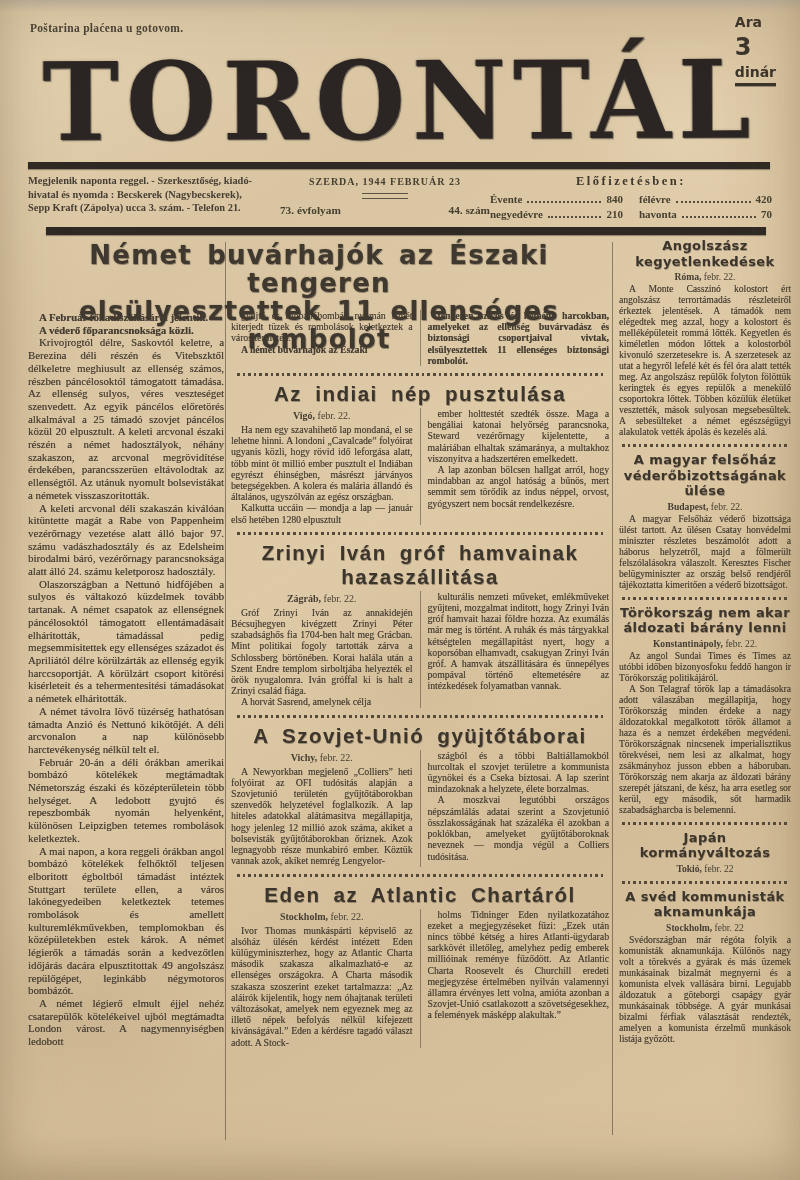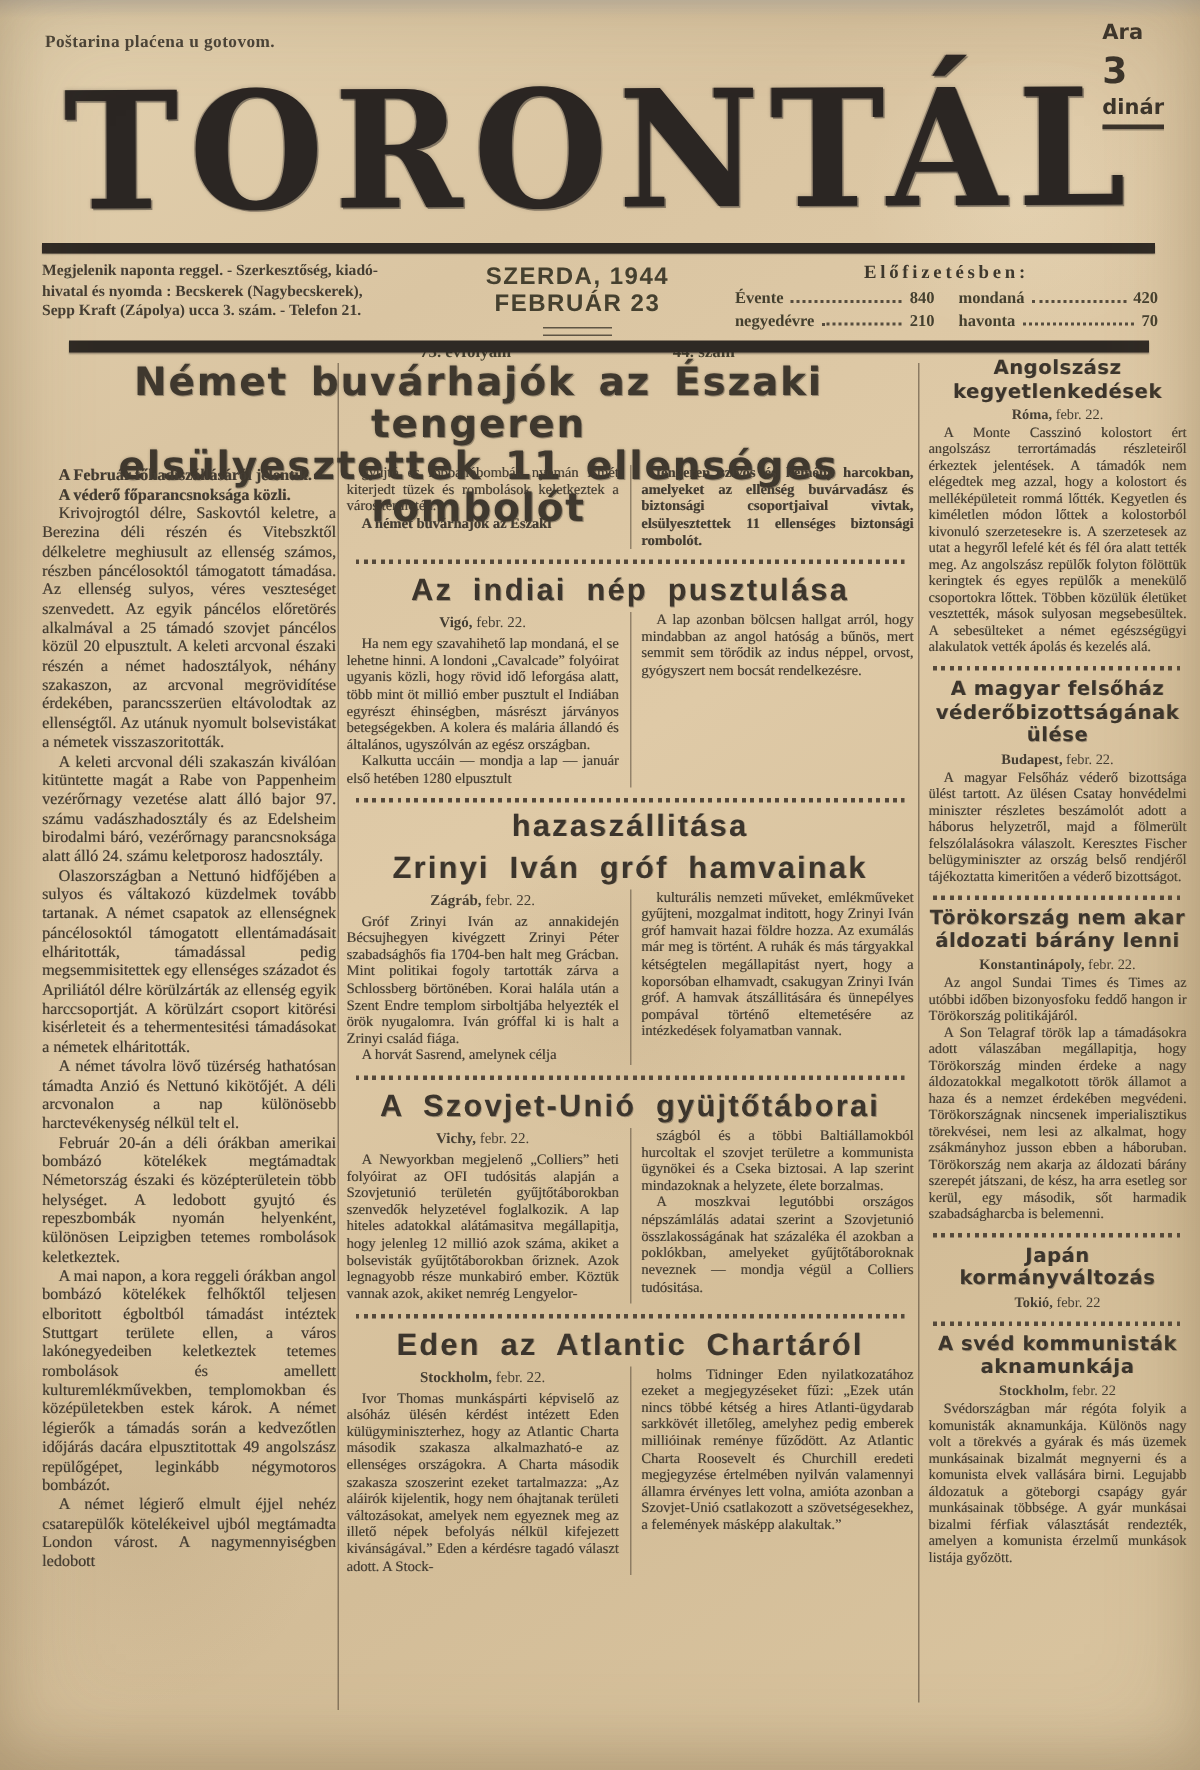--- a/index.html
+++ b/index.html
@@ -29,21 +29,21 @@
     text-shadow:1px 1px 0 rgba(43,38,35,.45),-1px 0 0 rgba(43,38,35,.3),0 0 3px rgba(43,38,35,.25);}
 
   .hrule{position:absolute;background:#2e2924;box-shadow:0 1px 1px rgba(46,41,36,.4);}
   .r1{left:28px;right:30px;top:162px;height:7px;}
   .r2{left:46px;right:34px;top:227px;height:8px;}
 
   .inforow{position:absolute;left:28px;right:28px;top:174px;display:flex;align-items:flex-start;}
   .pubinfo{width:268px;font-size:10.4px;line-height:13.5px;font-weight:bold;color:#453e33;}
   .pubinfo p{margin:0;}
   .datecol{flex:1;text-align:center;padding-top:2px;}
-  .dateline-top{font-family:Liberation Sans, sans-serif;font-weight:bold;font-size:16px;letter-spacing:1px;color:#45402f;}
+  .dateline-top{font-family:Liberation Serif, serif;font-weight:bold;font-size:10px;letter-spacing:1px;color:#45402f;}
   .dbl{width:46px;height:4px;border-top:1.6px solid #5e5444;border-bottom:1.6px solid #5e5444;margin:6px auto 5px;}
   .volissue{display:flex;justify-content:space-between;width:210px;margin:0 auto;font-weight:bold;font-size:11.3px;color:#45402f;}
   .subsc{width:300px;}
   .subsc .t{text-align:center;font-weight:bold;font-size:12.5px;letter-spacing:2.5px;color:#3e382d;margin-bottom:3px;}
   .srow{display:grid;grid-template-columns:1fr 1fr;column-gap:16px;font-weight:bold;font-size:11px;color:#45402f;line-height:15px;}
   .scell{display:flex;align-items:baseline;}
   .scell .ldr{flex:1;border-bottom:2px dotted #564c3d;margin:0 5px 3px;}
 
   .vrule{position:absolute;width:1px;background:rgba(72,60,45,.55);}
   .vr1{left:225px;top:242px;height:898px;}
@@ -128,21 +128,21 @@
     </div>
     <div class="subsc">
       <div class="t">Előfizetésben:</div>
       <div class="srow">
         <span class="scell">
           <span>Évente</span>
           <span class="ldr"></span>
           <span>840</span>
         </span>
         <span class="scell">
-          <span>mondaná</span>
+          <span>félévre</span>
           <span class="ldr"></span>
           <span>420</span>
         </span>
       </div>
       <div class="srow">
         <span class="scell">
           <span>negyedévre</span>
           <span class="ldr"></span>
           <span>210</span>
         </span>
@@ -196,29 +196,30 @@
           <div class="dl">
             <span class="pl">Vigó,</span>
             <span>febr. 22.</span>
           </div>
           <div>
               <p>Ha nem egy szavahihető lap mondaná, el se lehetne hinni. A londoni „Cavalcade” folyóirat ugyanis közli, hogy rövid idő leforgása alatt, több mint öt millió ember pusztult el Indiában egyrészt éhinségben, másrészt járványos betegségekben. A kolera és malária állandó és általános, ugyszólván az egész országban.</p>
               <p>Kalkutta uccáin — mondja a lap — január első hetében 1280 elpusztult</p>
             </div>
         </div>
         <div class="c c2">
+            <p>ember holttestét szedték össze. Maga a bengáliai katonai helyőrség parancsnoka, Steward vezérőrnagy kijelentette, a maláriában elhaltak számaránya, a multakhoz viszonyitva a hadszertéren emelkedett.</p>
             <p>A lap azonban bölcsen hallgat arról, hogy mindabban az angol hatóság a bűnös, mert semmit sem törődik az indus néppel, orvost, gyógyszert nem bocsát rendelkezésre.</p>
           </div>
       </div>
     </div>
     <div class="bead"></div>
 
     <div>
+      <div class="mh">Zrinyi Iván gróf hamvainak</div>
       <div class="mh mh2">hazaszállitása</div>
-      <div class="mh">Zrinyi Iván gróf hamvainak</div>
       <div class="twocol">
         <div class="c c1">
           <div class="dl">
             <span class="pl">Zágráb,</span>
             <span>febr. 22.</span>
           </div>
           <div>
               <p>Gróf Zrinyi Iván az annakidején Bécsujhegyen kivégzett Zrinyi Péter szabadsághős fia 1704-ben halt meg Grácban. Mint politikai fogoly tartották zárva a Schlossberg börtönében. Korai halála után a Szent Endre templom sirboltjába helyezték el örök nyugalomra. Iván gróffal ki is halt a Zrinyi család fiága.</p>
               <p>A horvát Sasrend, amelynek célja</p>
             </div>

